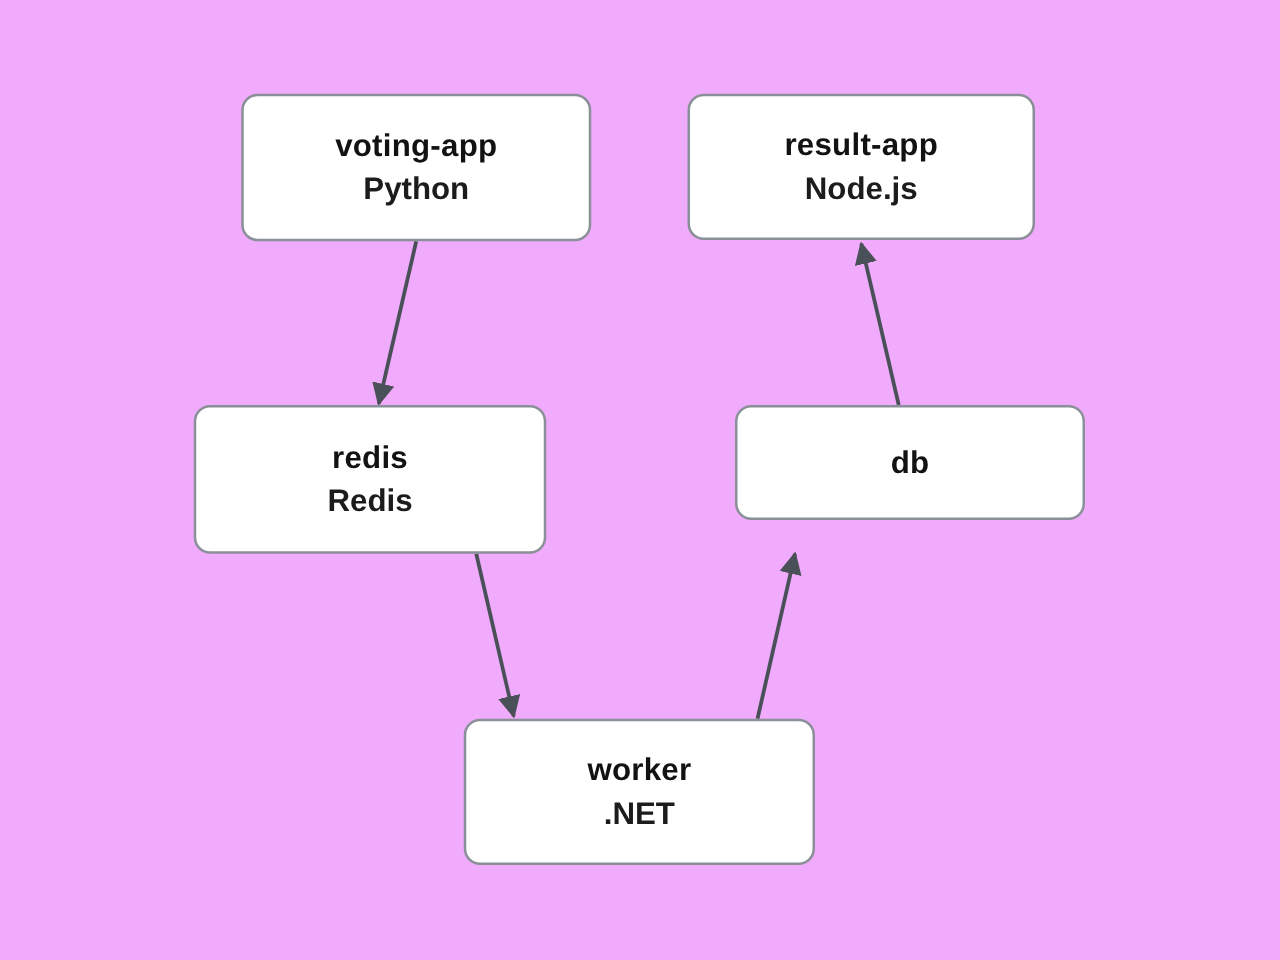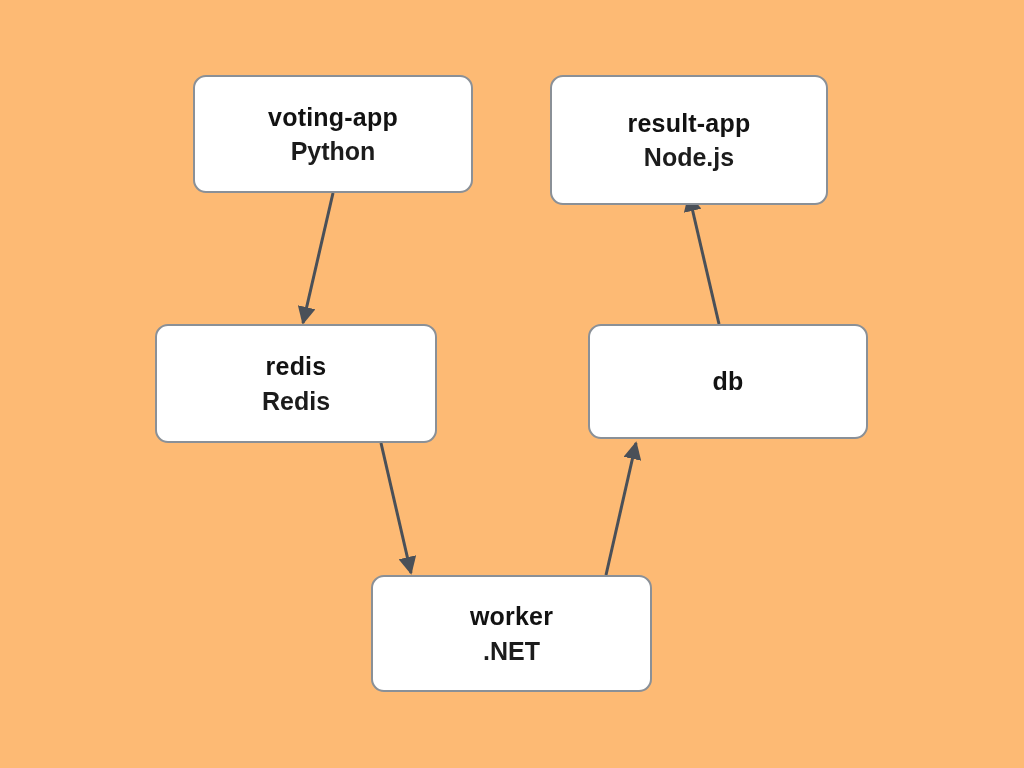--- a/index.html
+++ b/index.html
@@ -4,21 +4,21 @@
 <style>
   html, body {
     margin: 0;
     padding: 0;
     background: #ffffff;
   }
   #canvas {
     position: relative;
     width: 1024px;
     height: 768px;
-    background: #fdba74;
+    background: #f0abfc;
     font-family: "Liberation Sans", sans-serif;
     overflow: hidden;
   }
   #edge-layer {
     position: absolute;
     left: 0;
     top: 0;
     width: 1024px;
     height: 768px;
     pointer-events: none;
@@ -43,23 +43,23 @@
     letter-spacing: 0.2px;
   }
   .node .subtitle {
     font-size: 25px;
     font-weight: bold;
     color: #1c1c1c;
     line-height: 1.38;
   }
   
   #node-voting-app { left: 193px; top: 75px;  width: 280px; height: 118px; }
-  #node-result-app { left: 550px; top: 75px;  width: 278px; height: 130px; }
+  #node-result-app { left: 550px; top: 75px;  width: 278px; height: 117px; }
   #node-redis      { left: 155px; top: 324px; width: 282px; height: 119px; }
-  #node-db         { left: 588px; top: 324px; width: 280px; height: 115px; }
+  #node-db         { left: 588px; top: 324px; width: 280px; height: 92px; }
   #node-worker     { left: 371px; top: 575px; width: 281px; height: 117px; }
 </style>
 </head>
 <body>
 
 <div id="canvas">
 
   <svg id="edge-layer" viewBox="0 0 1024 768" xmlns="http://www.w3.org/2000/svg">
     <defs>
       <marker id="arrowhead" viewBox="0 0 10 10" refX="9" refY="5" markerWidth="6" markerHeight="6" orient="auto-start-reverse">

